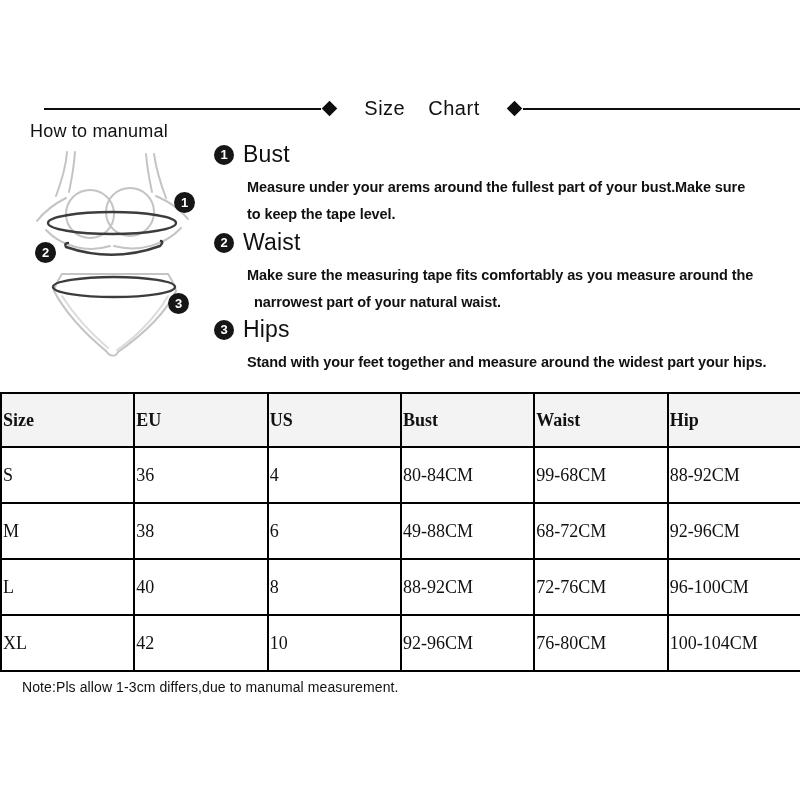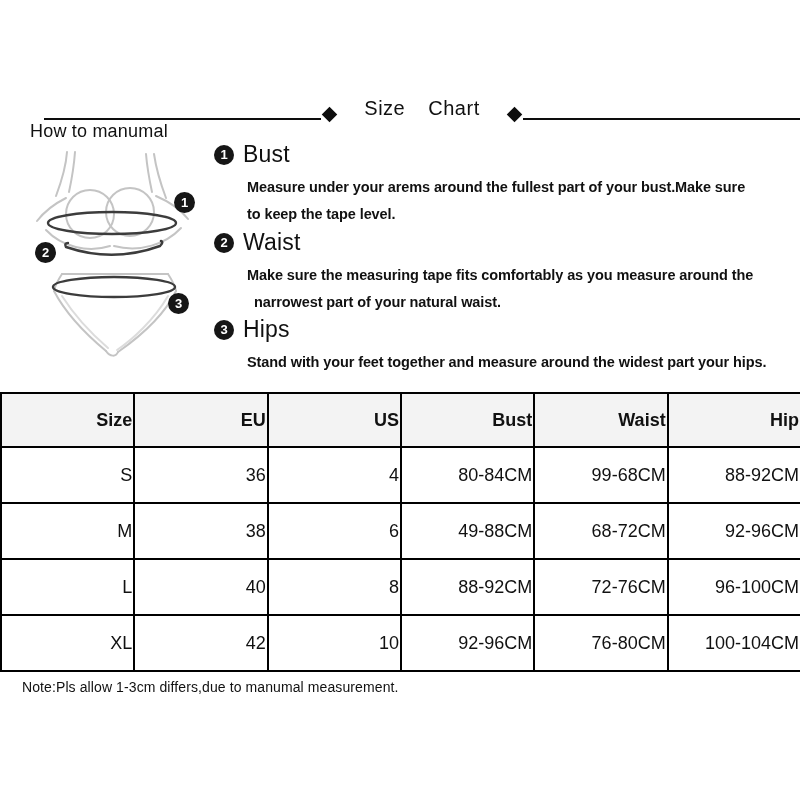--- a/index.html
+++ b/index.html
@@ -2,21 +2,21 @@
 <html><head>
 <meta charset="utf-8">
 <style>
   html,body{margin:0;padding:0;background:#fff;}
   .page{
     position:relative;width:800px;height:800px;background:#ffffff;
     font-family:"Liberation Sans","DejaVu Sans",sans-serif;color:#111;
     overflow:hidden;
   }
   
-  .title-row{position:absolute;top:97px;left:0;right:0;display:flex;align-items:flex-end;margin-left:44px;}
+  .title-row{position:absolute;top:97px;left:0;right:0;display:flex;align-items:center;margin-left:44px;}
   .title-line{flex:1;height:2px;background:#0d0d0d;}
   .title-diamond{width:11px;height:11px;background:#0d0d0d;transform:rotate(45deg);flex:none;margin:0 3px;}
   .title-text{font-size:20px;letter-spacing:0.5px;word-spacing:17px;padding:0 26px;white-space:nowrap;}
   
   .how-to{position:absolute;left:30px;top:121px;font-size:18px;letter-spacing:0.2px;}
   .diagram{position:absolute;left:18px;top:146px;width:200px;height:215px;}
   .diagram svg{position:absolute;left:0;top:0;}
   .diagram-badge{
     position:absolute;width:21px;height:21px;border-radius:50%;background:#161616;color:#fff;
     font-size:13px;font-weight:700;display:flex;align-items:center;justify-content:center;
@@ -35,21 +35,21 @@
     font-size:13px;font-weight:700;display:flex;align-items:center;justify-content:center;
   }
   .step-name{font-size:23px;letter-spacing:0.2px;}
   .step-body{margin:6px 8px 0 33px;font-size:14.5px;font-weight:700;line-height:27px;letter-spacing:-0.1px;}
   .step-body div{white-space:nowrap;}
   .step-body .indent2{padding-left:7px;}
   
   .size-table{
     position:absolute;top:392px;left:0;width:802px;border-collapse:collapse;table-layout:fixed;
   }
-  .size-table th,.size-table td{border:2px solid #000;text-align:right;vertical-align:middle;}
+  .size-table th,.size-table td{border:2px solid #000;text-align:left;vertical-align:middle;font-family:Liberation Serif, serif;}
   .size-table th{height:50px;background:#f3f3f3;font-size:18px;font-weight:700;}
   .size-table td{height:52px;font-size:18px;font-weight:400;}
   
   .note{position:absolute;left:22px;top:679px;font-size:14px;letter-spacing:0.1px;}
 </style>
 </head>
 <body>
 
 <div class="page">
 

